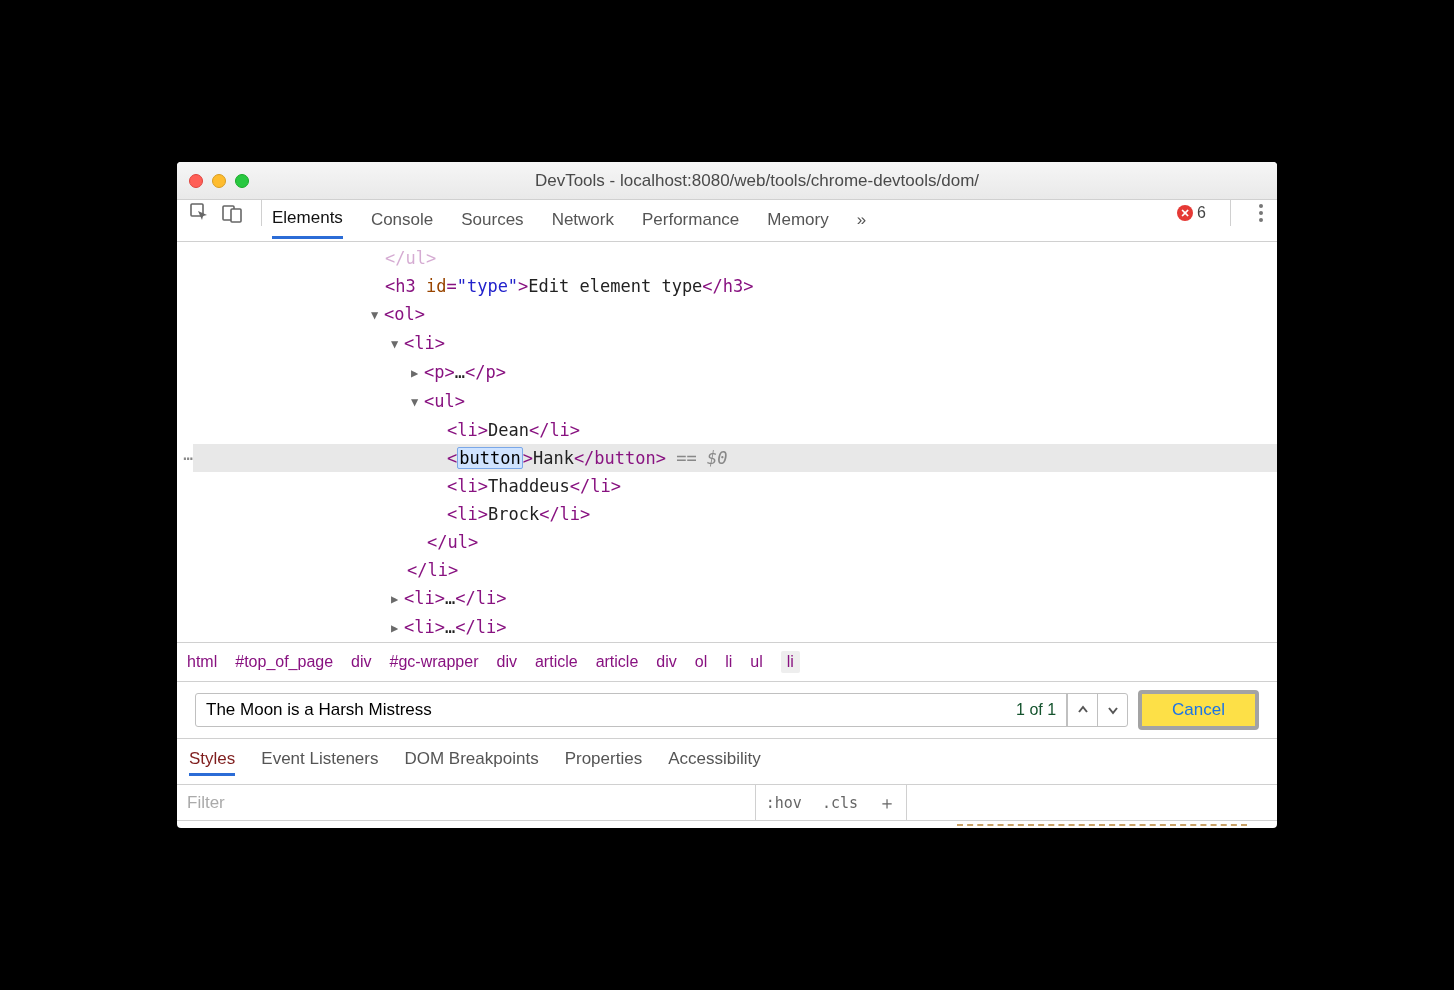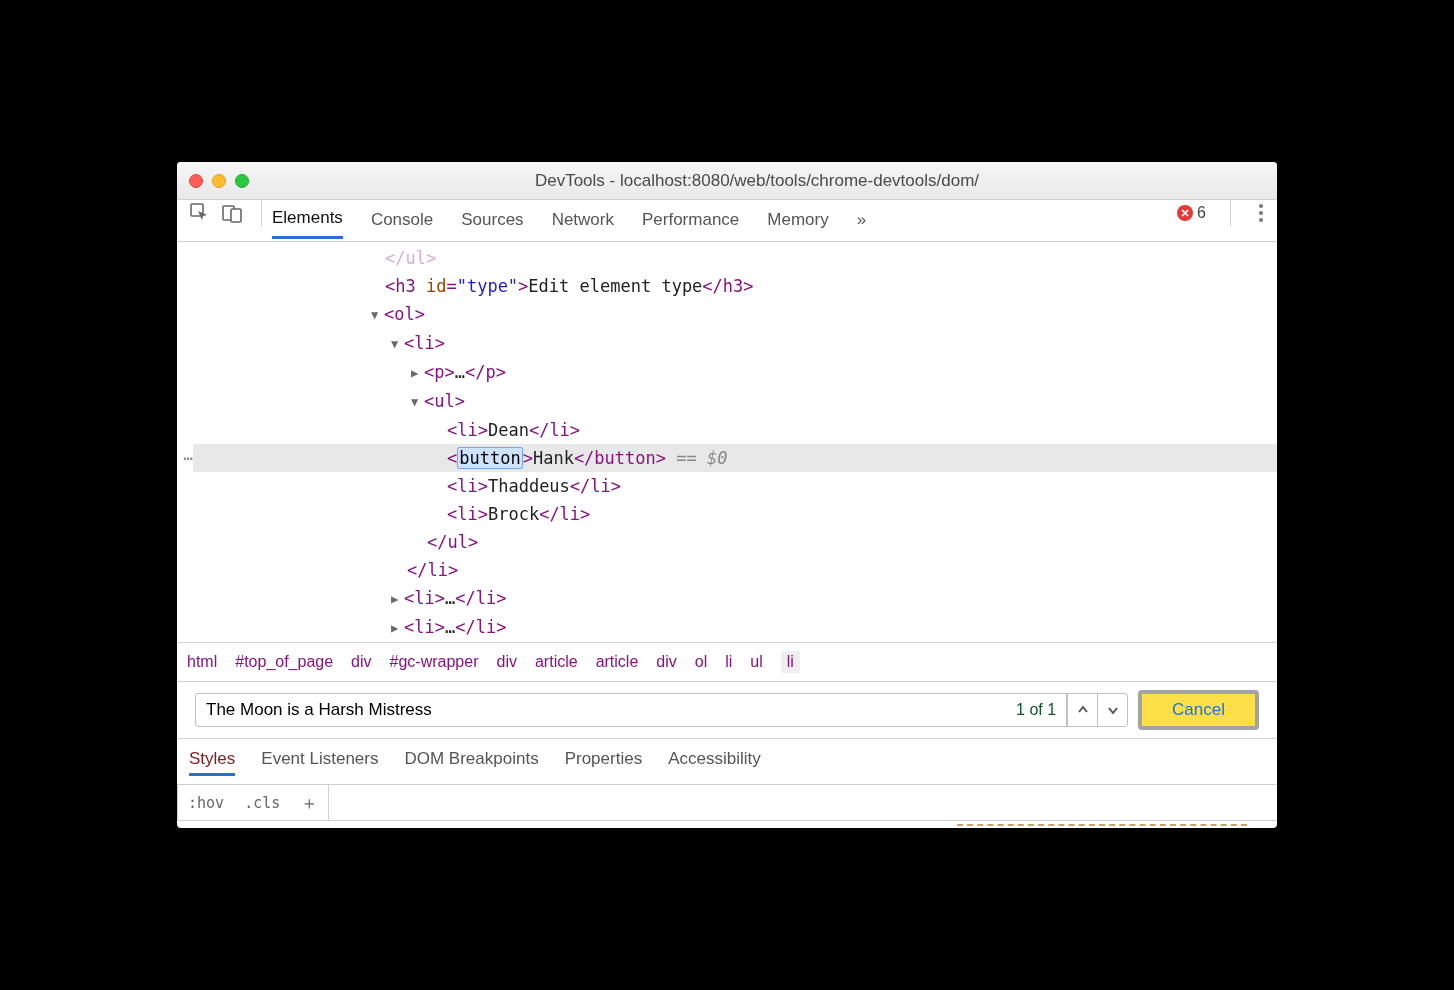--- a/index.html
+++ b/index.html
@@ -246,20 +246,21 @@
 
   <div class="subtabs">
     <div class="subtab active">Styles</div>
     <div class="subtab">Event Listeners</div>
     <div class="subtab">DOM Breakpoints</div>
     <div class="subtab">Properties</div>
     <div class="subtab">Accessibility</div>
   </div>
 
   <div class="styles-toolbar">
+    <input class="filter-input" placeholder="Filter" style="">
     <div class="styles-right">
       <span>:hov</span>
       <span>.cls</span>
       <span class="plus">＋</span>
     </div>
     <div class="styles-panel-sep"></div>
     <div style="width:370px"></div>
   </div>
 
   <div class="styles-body-hint">

